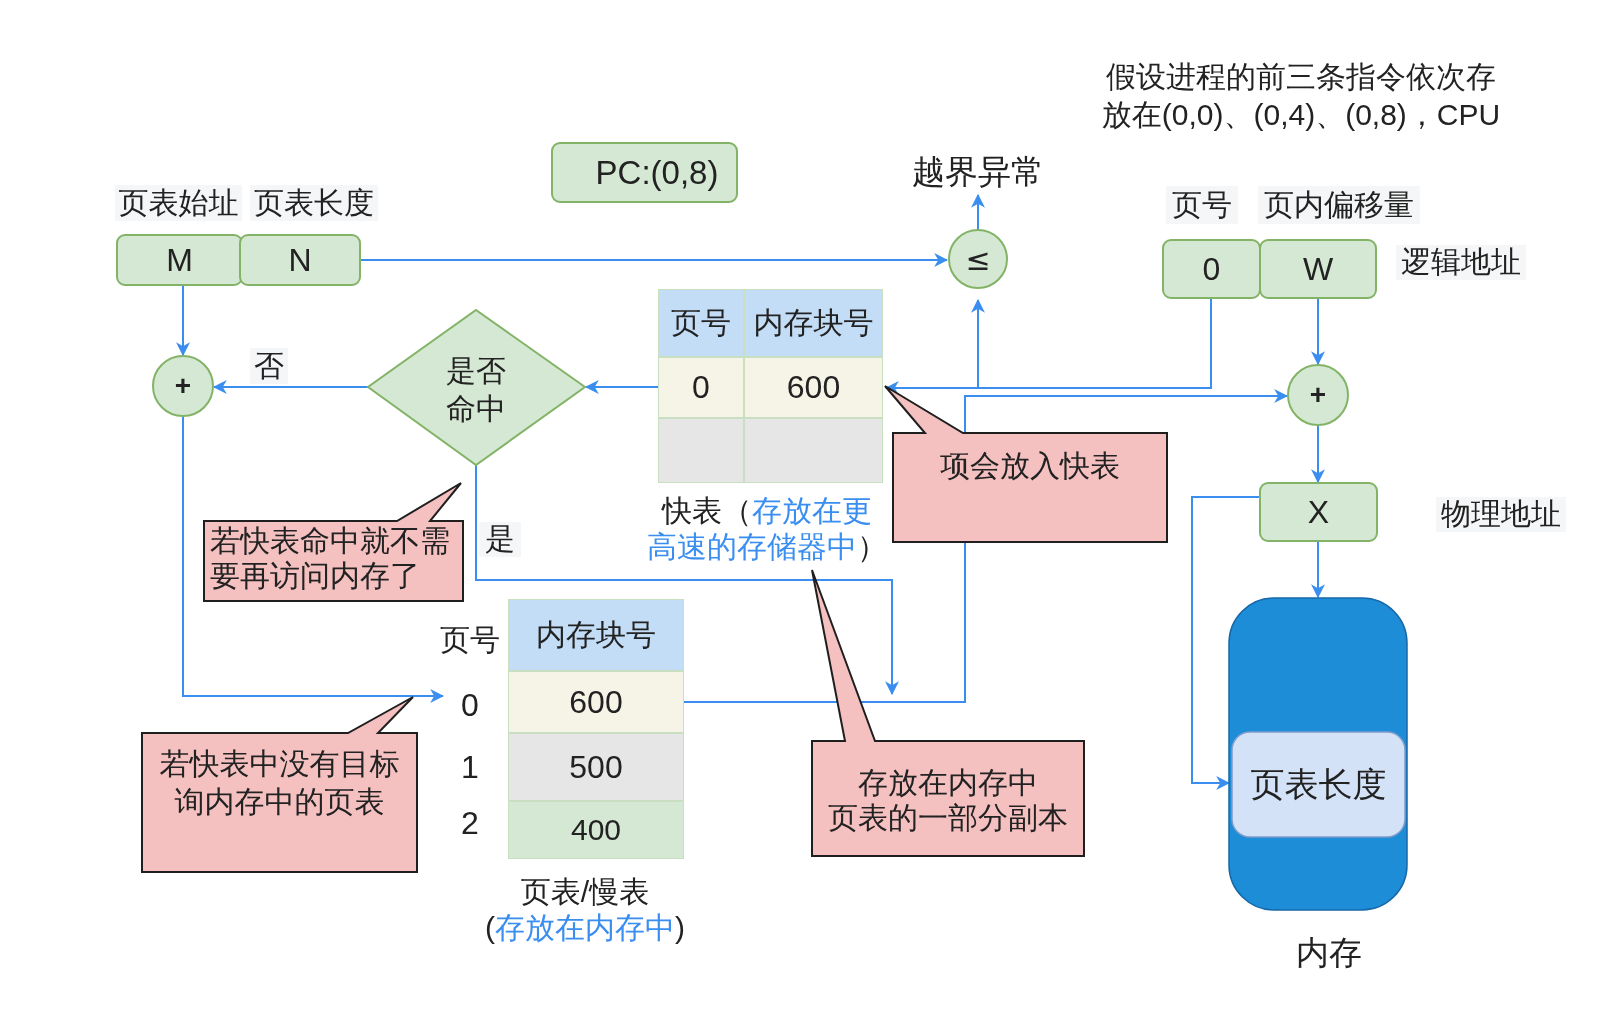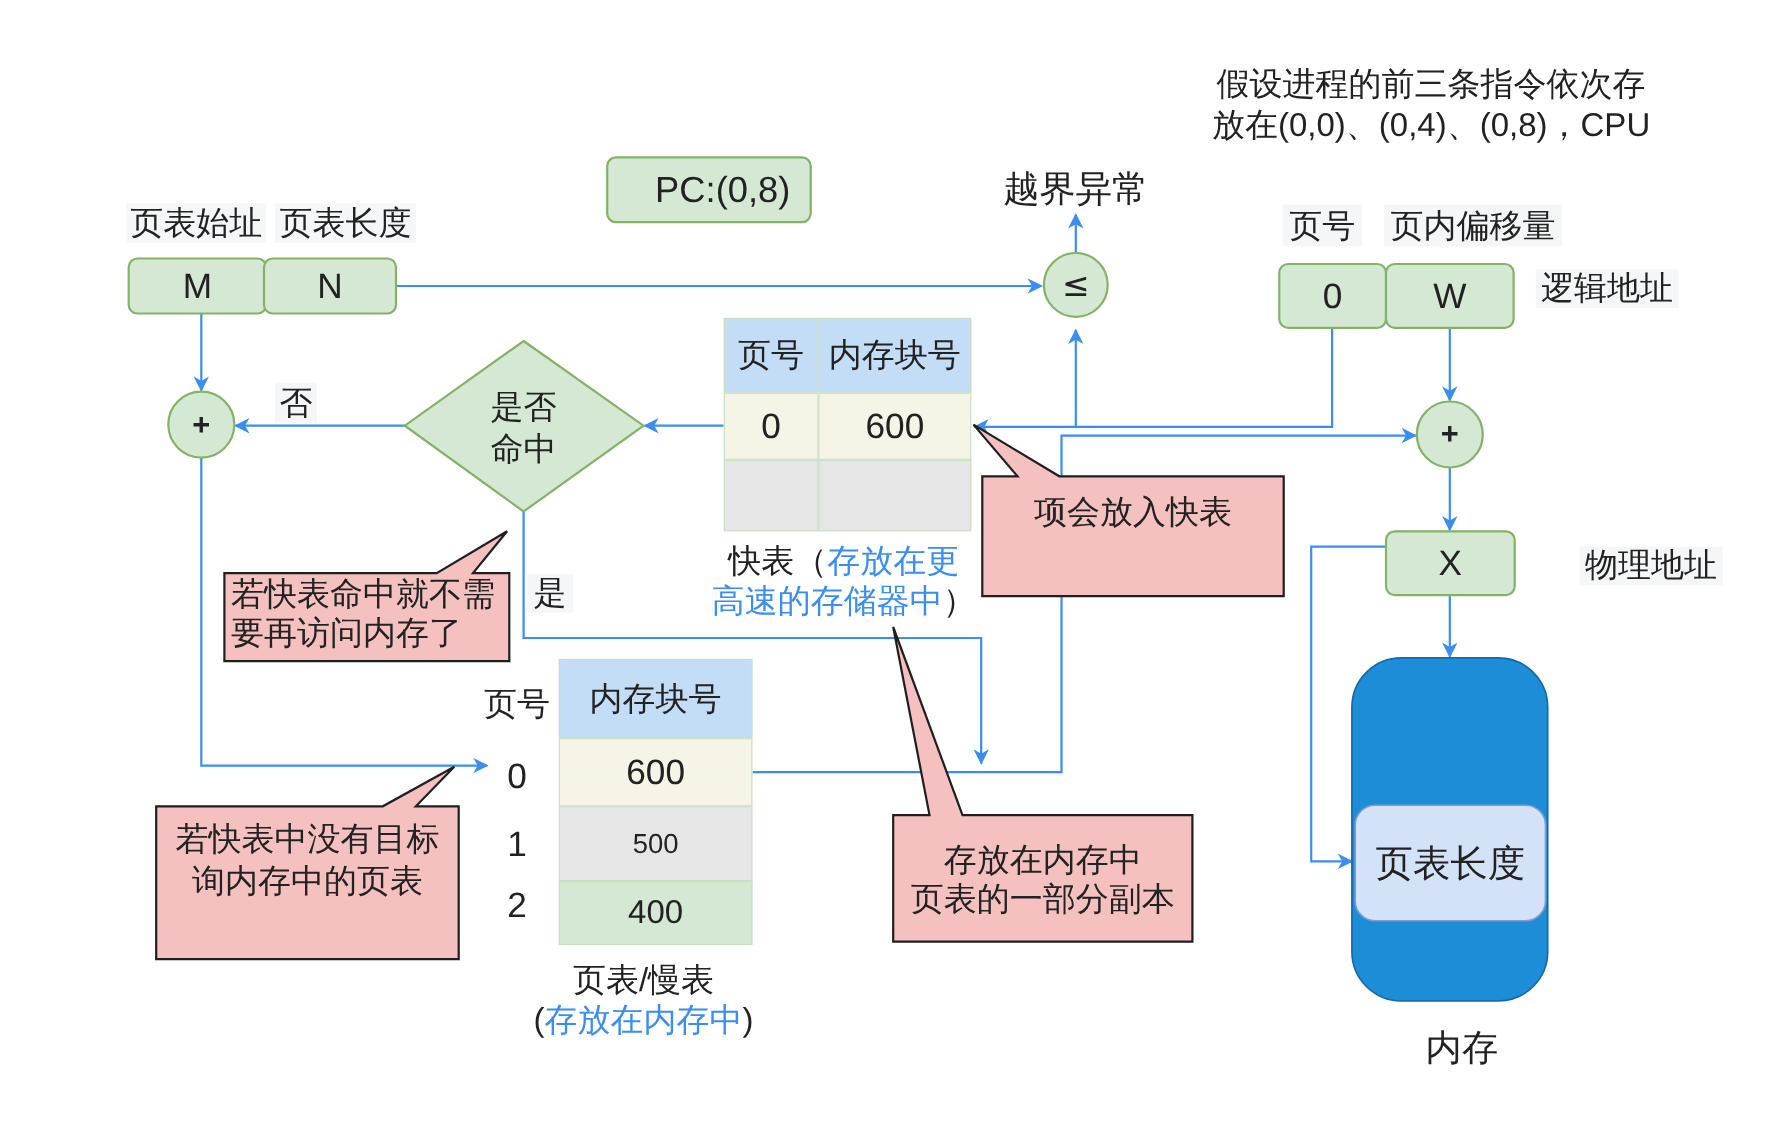--- a/index.html
+++ b/index.html
@@ -23,21 +23,21 @@
   .f30 { font-size:30px; }
   .f32 { font-size:32px; }
   .f33 { font-size:33px; }
   .f34 { font-size:34px; }
 
   .grid { position:absolute; display:grid; box-sizing:border-box; }
   .cell { display:flex; align-items:center; justify-content:center; box-sizing:border-box;
           border:1.5px solid var(--table-border, #c9dfc1); white-space:nowrap; }
   .hdr { background:var(--table-header-fill, #c4ddf6); font-size:30px; }
   .beige { background:var(--row-beige-fill, #f6f3e7); font-size:32px; }
-  .gray { background:var(--row-gray-fill, #e6e6e6); font-size:25px; }
+  .gray { background:var(--row-gray-fill, #e6e6e6); font-size:32px; }
   .green { background:var(--row-green-fill, #d5e8d4); font-size:30px; }
 </style>
 </head>
 <body>
 
 <div class="canvas">
 
   <svg class="diagram" width="1608" height="1026" viewBox="0 0 1608 1026">
     <defs>
       <marker id="arrow" viewBox="0 0 12 12" refX="11" refY="6" markerWidth="14" markerHeight="14" markerUnits="userSpaceOnUse" orient="auto">

